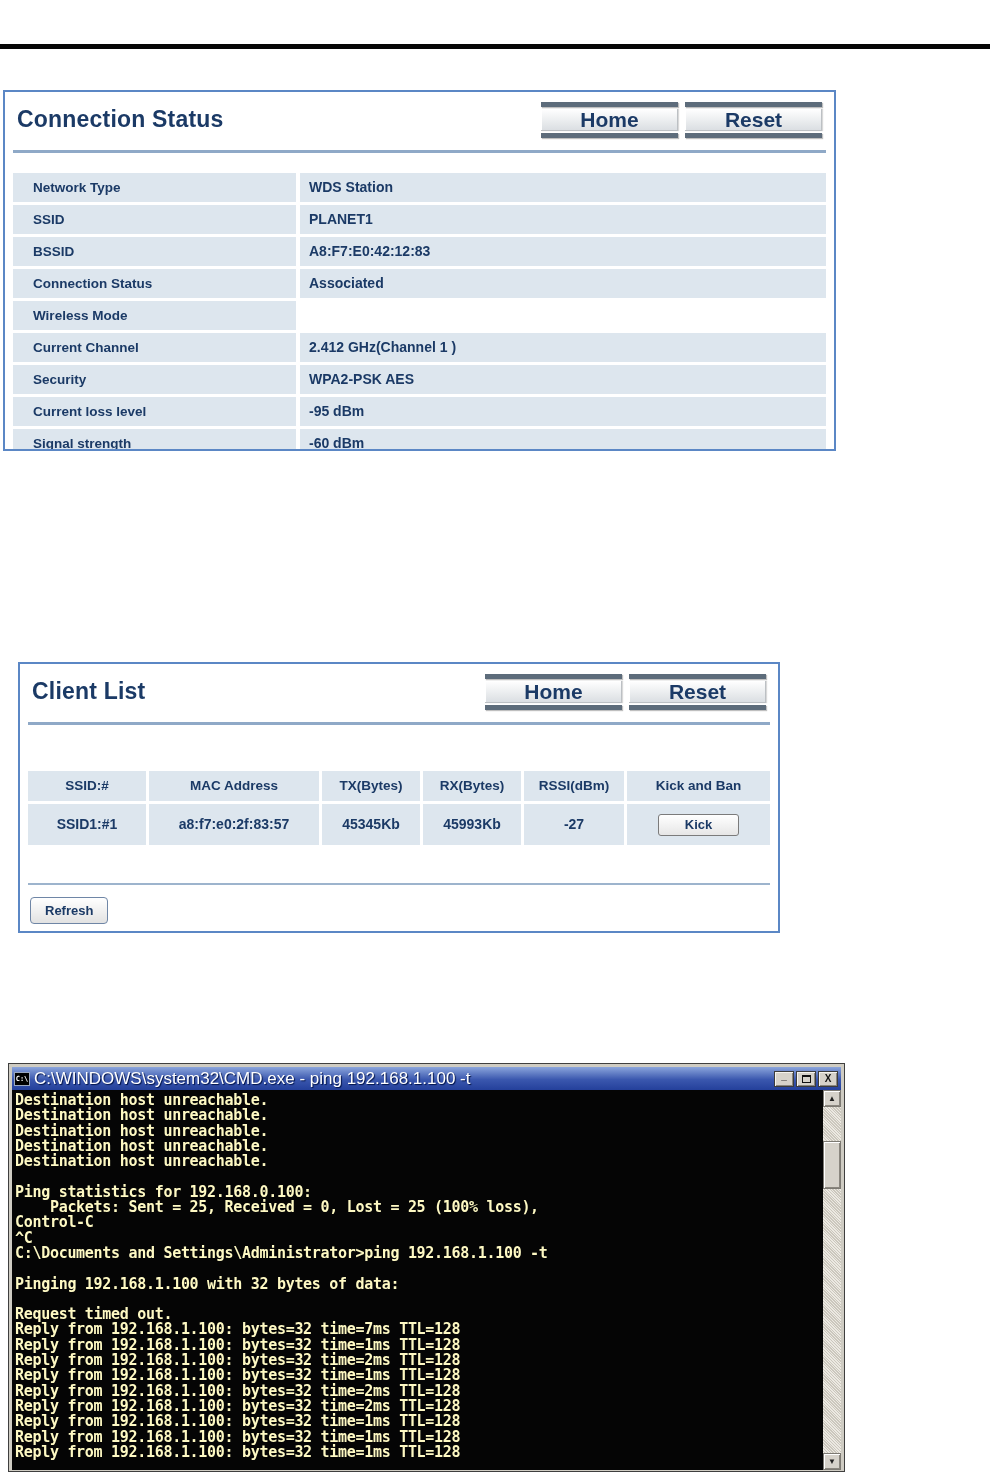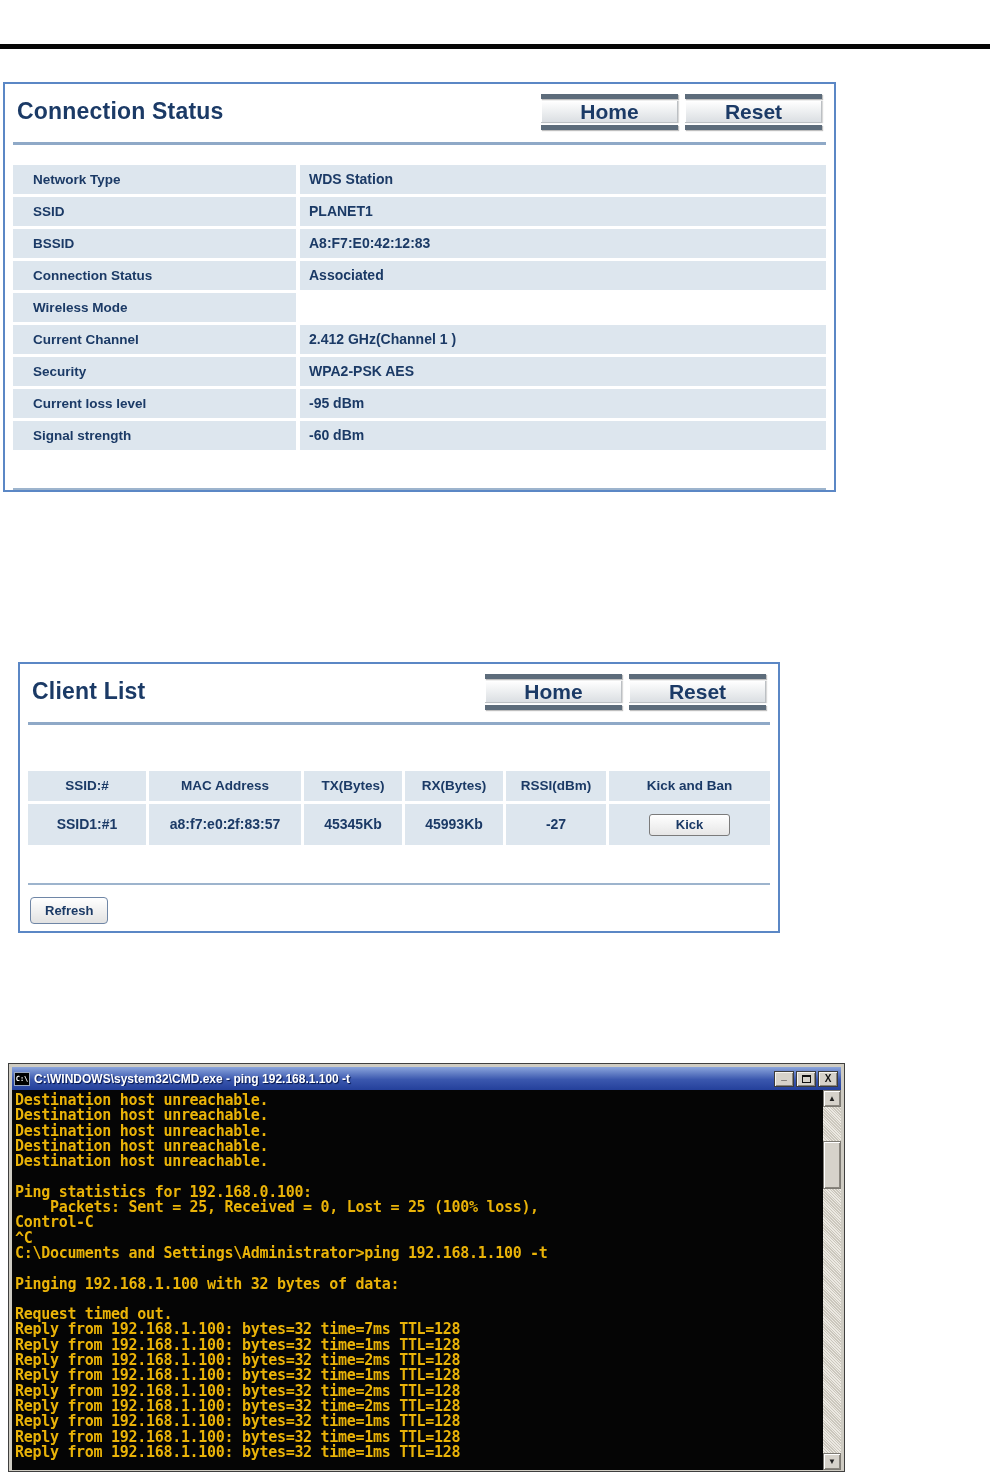--- a/index.html
+++ b/index.html
@@ -8,21 +8,21 @@
     width:990px; height:1480px; position:relative;
     font-family:"Liberation Sans", sans-serif;
     overflow:hidden;
   }
 
   
   .top-rule { position:absolute; left:0; top:44px; width:990px; height:5px; background:#060606; }
 
   
   .panel { position:absolute; border:2px solid #5b87c5; background:#fff; overflow:hidden; }
-  #panel-connection { left:3px; top:82px; width:833px; height:410px; }
+  #panel-connection { left:3px; top:90px; width:833px; height:361px; }
   #panel-clients    { left:18px; top:662px; width:762px; height:271px; }
 
   .panel-head { display:flex; justify-content:space-between; align-items:flex-start; padding:10px 12px 0 12px; }
   .panel-title { font-size:23px; font-weight:bold; color:#1b3a66; letter-spacing:.2px; padding-top:4px; }
   .hdr-buttons { display:flex; gap:7px; }
   .hr-btn { width:137px; cursor:pointer; }
   .hr-btn .bar { height:5px; background:#5d6c7b; box-shadow:1px 1px 1px rgba(0,0,0,.25); }
   .hr-btn .body {
     margin:2px 0; height:22px; line-height:22px; text-align:center;
     font-weight:bold; font-size:21px; color:#1b3a66;
@@ -47,21 +47,21 @@
   .refresh-round { border-radius:4px; border:1px solid #6f86a6; color:#1b3a66; font-weight:bold; padding:5px 14px; }
 
   
   .client-table { margin:46px 8px 13px 8px; }
   .cl-row { display:flex; margin-bottom:3px; }
   .cl-cell {
     background:#dde6ee; text-align:center; font-weight:bold; color:#1b3a66;
     font-size:13.5px; margin-right:3px; height:30px; line-height:30px;
   }
   .cl-row.data .cl-cell { height:41px; line-height:41px; font-size:14px; }
-  .c0{width:118px}.c1{width:152px}.c2{width:98px}.c3{width:98px}.c4{width:100px}
+  .c0{width:118px}.c1{width:170px}.c2{width:98px}.c3{width:98px}.c4{width:100px}
   .c5{flex:1; margin-right:0;}
   .cl-row.data .c5 { display:flex; align-items:center; justify-content:center; }
   .kick-btn {
     font-family:"Liberation Sans",sans-serif; font-size:13px; font-weight:bold; color:#1b3a66;
     background:linear-gradient(#ffffff,#e6e6e6); border:1px solid #7b7b7b; border-radius:3px;
     padding:3px 26px; line-height:14px; cursor:pointer;
   }
 
   
   #cmd-window {
@@ -71,36 +71,36 @@
   .cmd-titlebar {
     height:23px; display:flex; align-items:center; padding:0 3px 0 2px;
     background:linear-gradient(#8ba5dc, #3a57ae 55%, #24409b);
   }
   .cmd-icon {
     width:16px; height:14px; background:#000; color:#fff; flex:0 0 16px;
     font:bold 7px/12px "DejaVu Sans Mono", monospace; text-align:center;
     border:1px solid #9aa7c0; margin-right:4px; cursor:pointer;
   }
   .cmd-title {
-    flex:1; color:#fff; font-weight:bold; font-size:12px; white-space:nowrap; overflow:hidden;
+    flex:1; color:#fff; font-weight:normal; font-size:17px; white-space:nowrap; overflow:hidden;
     text-shadow:1px 1px 1px #001247;
   }
   .win-btn {
     width:20px; height:16px; background:#d6d2ca; border:1px solid #3c3c3c;
     box-shadow:inset 1px 1px 0 #f5f3ee, inset -1px -1px 0 #8a867e;
     margin-left:2px; text-align:center; font:bold 10px/13px "Liberation Sans",sans-serif;
     color:#111; cursor:pointer; display:flex; align-items:center; justify-content:center;
   }
   .win-btn.minimize { line-height:20px; align-items:flex-end; }
   .max-glyph { display:inline-block; width:9px; height:8px; border:1px solid #111; border-top-width:2px; }
 
   .cmd-body { display:flex; height:380px; }
   .term {
     flex:1; background:#050505; overflow:hidden; padding:3px 0 0 3px;
-    font:bold 15px/15.3px "DejaVu Sans Mono", monospace; color:#eab308; white-space:pre;
+    font:bold 15px/15.3px "DejaVu Sans Mono", monospace; color:#fef9c3; white-space:pre;
   }
   .term-line { height:15.3px; letter-spacing:-0.3px; }
 
   .vscroll { width:18px; position:relative; background:repeating-linear-gradient(45deg,#ece9e2 0 1px,#cbc7bd 1px 2px); }
   .scroll-btn, .scroll-thumb {
     position:absolute; left:0; width:18px; background:#d6d2ca;
     border:1px solid #7d7a73; box-shadow:inset 1px 1px 0 #fff, inset -1px -1px 0 #8a867e;
   }
   .scroll-btn { height:17px; text-align:center; font-size:8px; line-height:15px; color:#222; cursor:pointer; }
   .scroll-btn.up { top:0; } .scroll-btn.down { bottom:0; }

